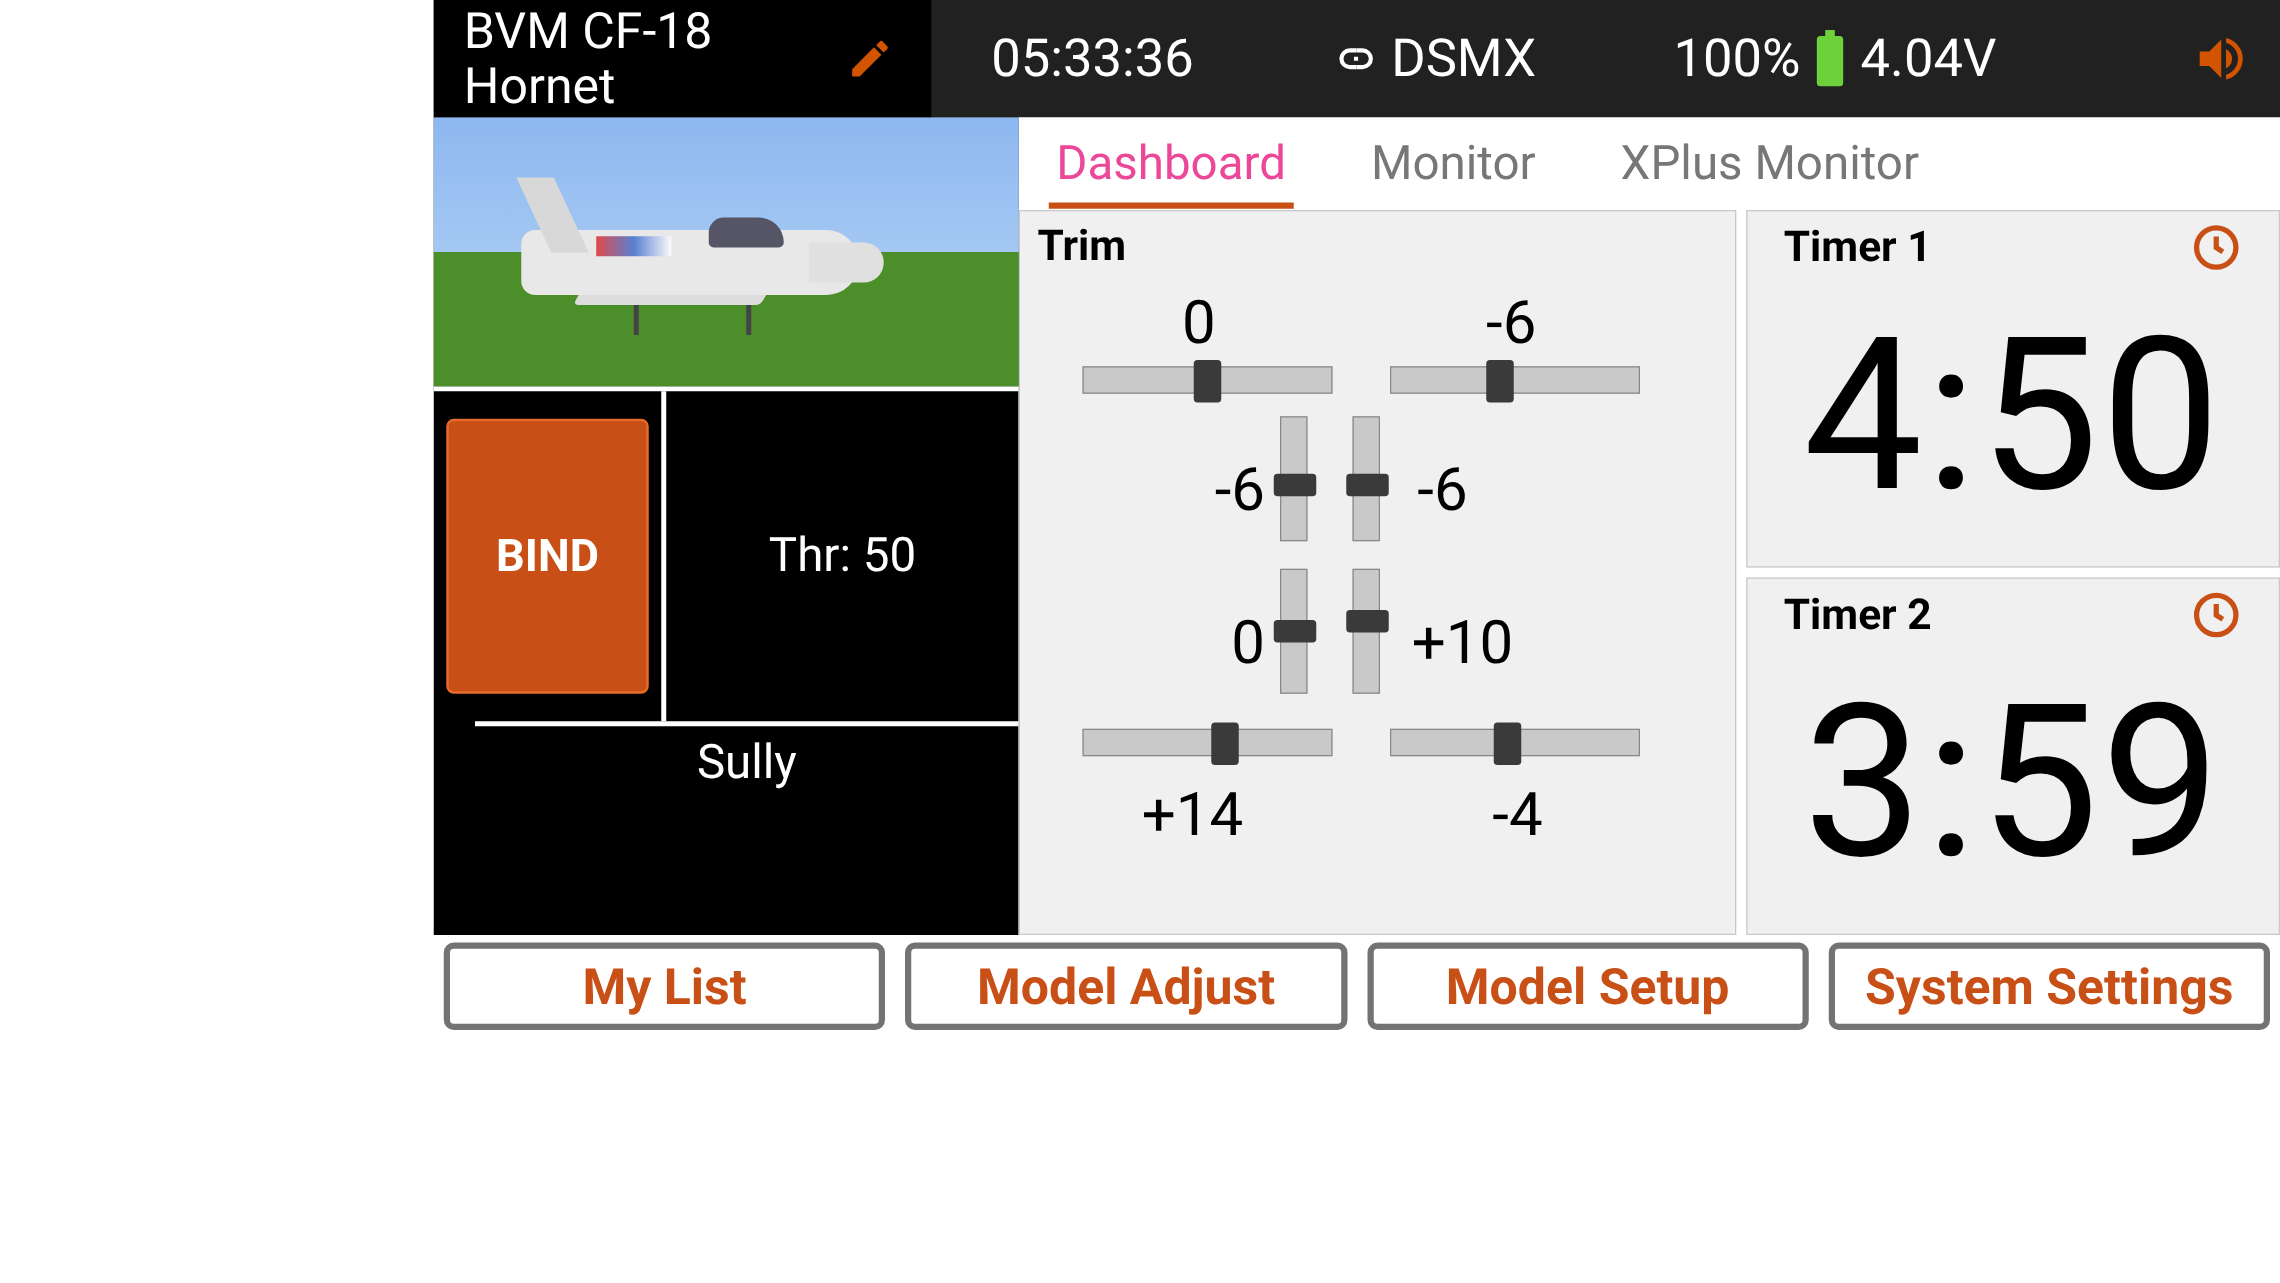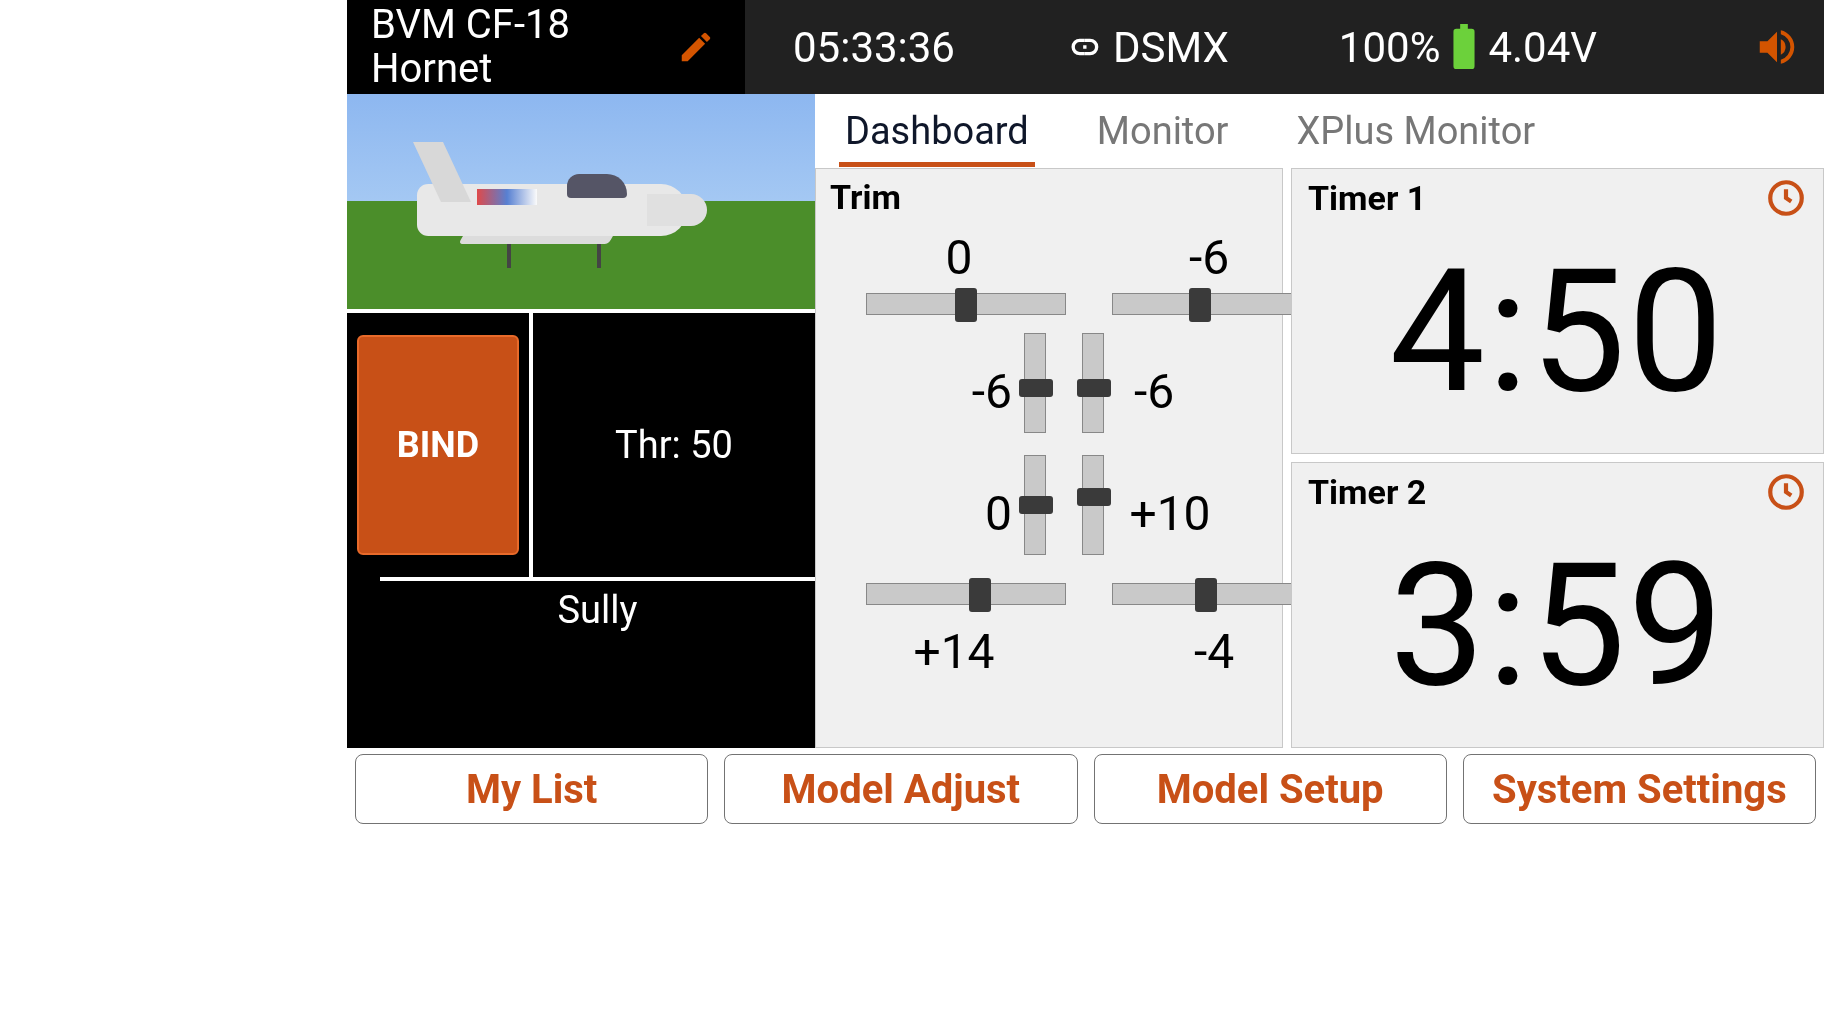--- a/index.html
+++ b/index.html
@@ -74,27 +74,27 @@
   .pilot-bar {
     height:62px; border-top:4px solid #fff; color:#fff; font-size:38px; display:flex; align-items:center; justify-content:center;margin-left:33px;
   }
 
   
   .content { flex:1; display:flex; flex-direction:column; background:#fff; }
   .tabs {
     height:74px; display:flex; align-items:center; gap:56px; padding-left:24px; border-bottom:1px solid #fff;
   }
   .tab { font-size:38px; color:#777; padding:14px 6px; cursor:pointer; }
-  .tab.active { color:#0f172a; border-bottom:5px solid #c85017; padding-bottom:9px;}
+  .tab.active { color:#ec4899; border-bottom:5px solid #c85017; padding-bottom:9px;}
 
   .panels-row { flex:1; display:flex; gap:8px; padding:0; }
 
   
   .trim-panel {
-    width:468px; background:#f0f0f0; border:1px solid #c8c8c8; display:flex; flex-direction:column; padding:8px 8px 12px 8px;
+    width:574px; background:#f0f0f0; border:1px solid #c8c8c8; display:flex; flex-direction:column; padding:8px 8px 12px 8px;
   }
   .panel-title { font-size:34px; font-weight:700; margin:0 0 6px 6px; }
   .trim-grid {
     flex:1; position:relative;
   }
   .tval { position:absolute; font-size:48px; font-weight:400; text-align:center; }
 
   
   .hslider { position:absolute; width:200px; height:22px; background:#c9c9c9; border:1px solid #888; }
   .hslider .thumb { position:absolute; top:-6px; width:22px; height:34px; background:#3a3a3a; border-radius:3px; left:50%; transform:translateX(-50%);}
@@ -124,33 +124,33 @@
 
   
   #hs-bot-l { left:42px;  top:360px;}
   #hs-bot-r { left:288px; top:360px;}
   #tv-bot-l { left:70px;  top:400px; width:120px;}
   #tv-bot-r { left:350px; top:400px; width:80px;}
 
   
   .timers-col { flex:1; display:flex; flex-direction:column; gap:8px; }
   .timer-panel {
-    flex:1; background:#f0f0f0; border:1px solid #c8c8c8; padding:8px 16px; display:flex; flex-direction:column; position:relative;
+    flex:1; background:#f0f0f0; border:1px solid #c8c8c8; padding:8px 29px; display:flex; flex-direction:column; position:relative;
   }
   .timer-header { display:flex; align-items:center; justify-content:space-between;}
   .timer-name { font-size:34px; font-weight:700; }
   .clock-icon { color:#c85017; }
   .timer-value { flex:1; display:flex; align-items:center; justify-content:center; font-size:170px; font-weight:400; letter-spacing:2px; line-height:1;}
 
   
   .footer {
     height:82px; display:flex; gap:16px; padding:6px 8px; background:#fff;
   }
   .footer-btn {
-    flex:1; background:#fff; border:1px solid #737373; border-radius:8px;
+    flex:1; background:#fff; border:5px solid #737373; border-radius:8px;
     display:flex; align-items:center; justify-content:center;
     font-size:40px; font-weight:700; color:#c85017; cursor:pointer;
   }
 </style>
 </head>
 <body>
 
 <div class="outer">
 <div class="screen">
 

